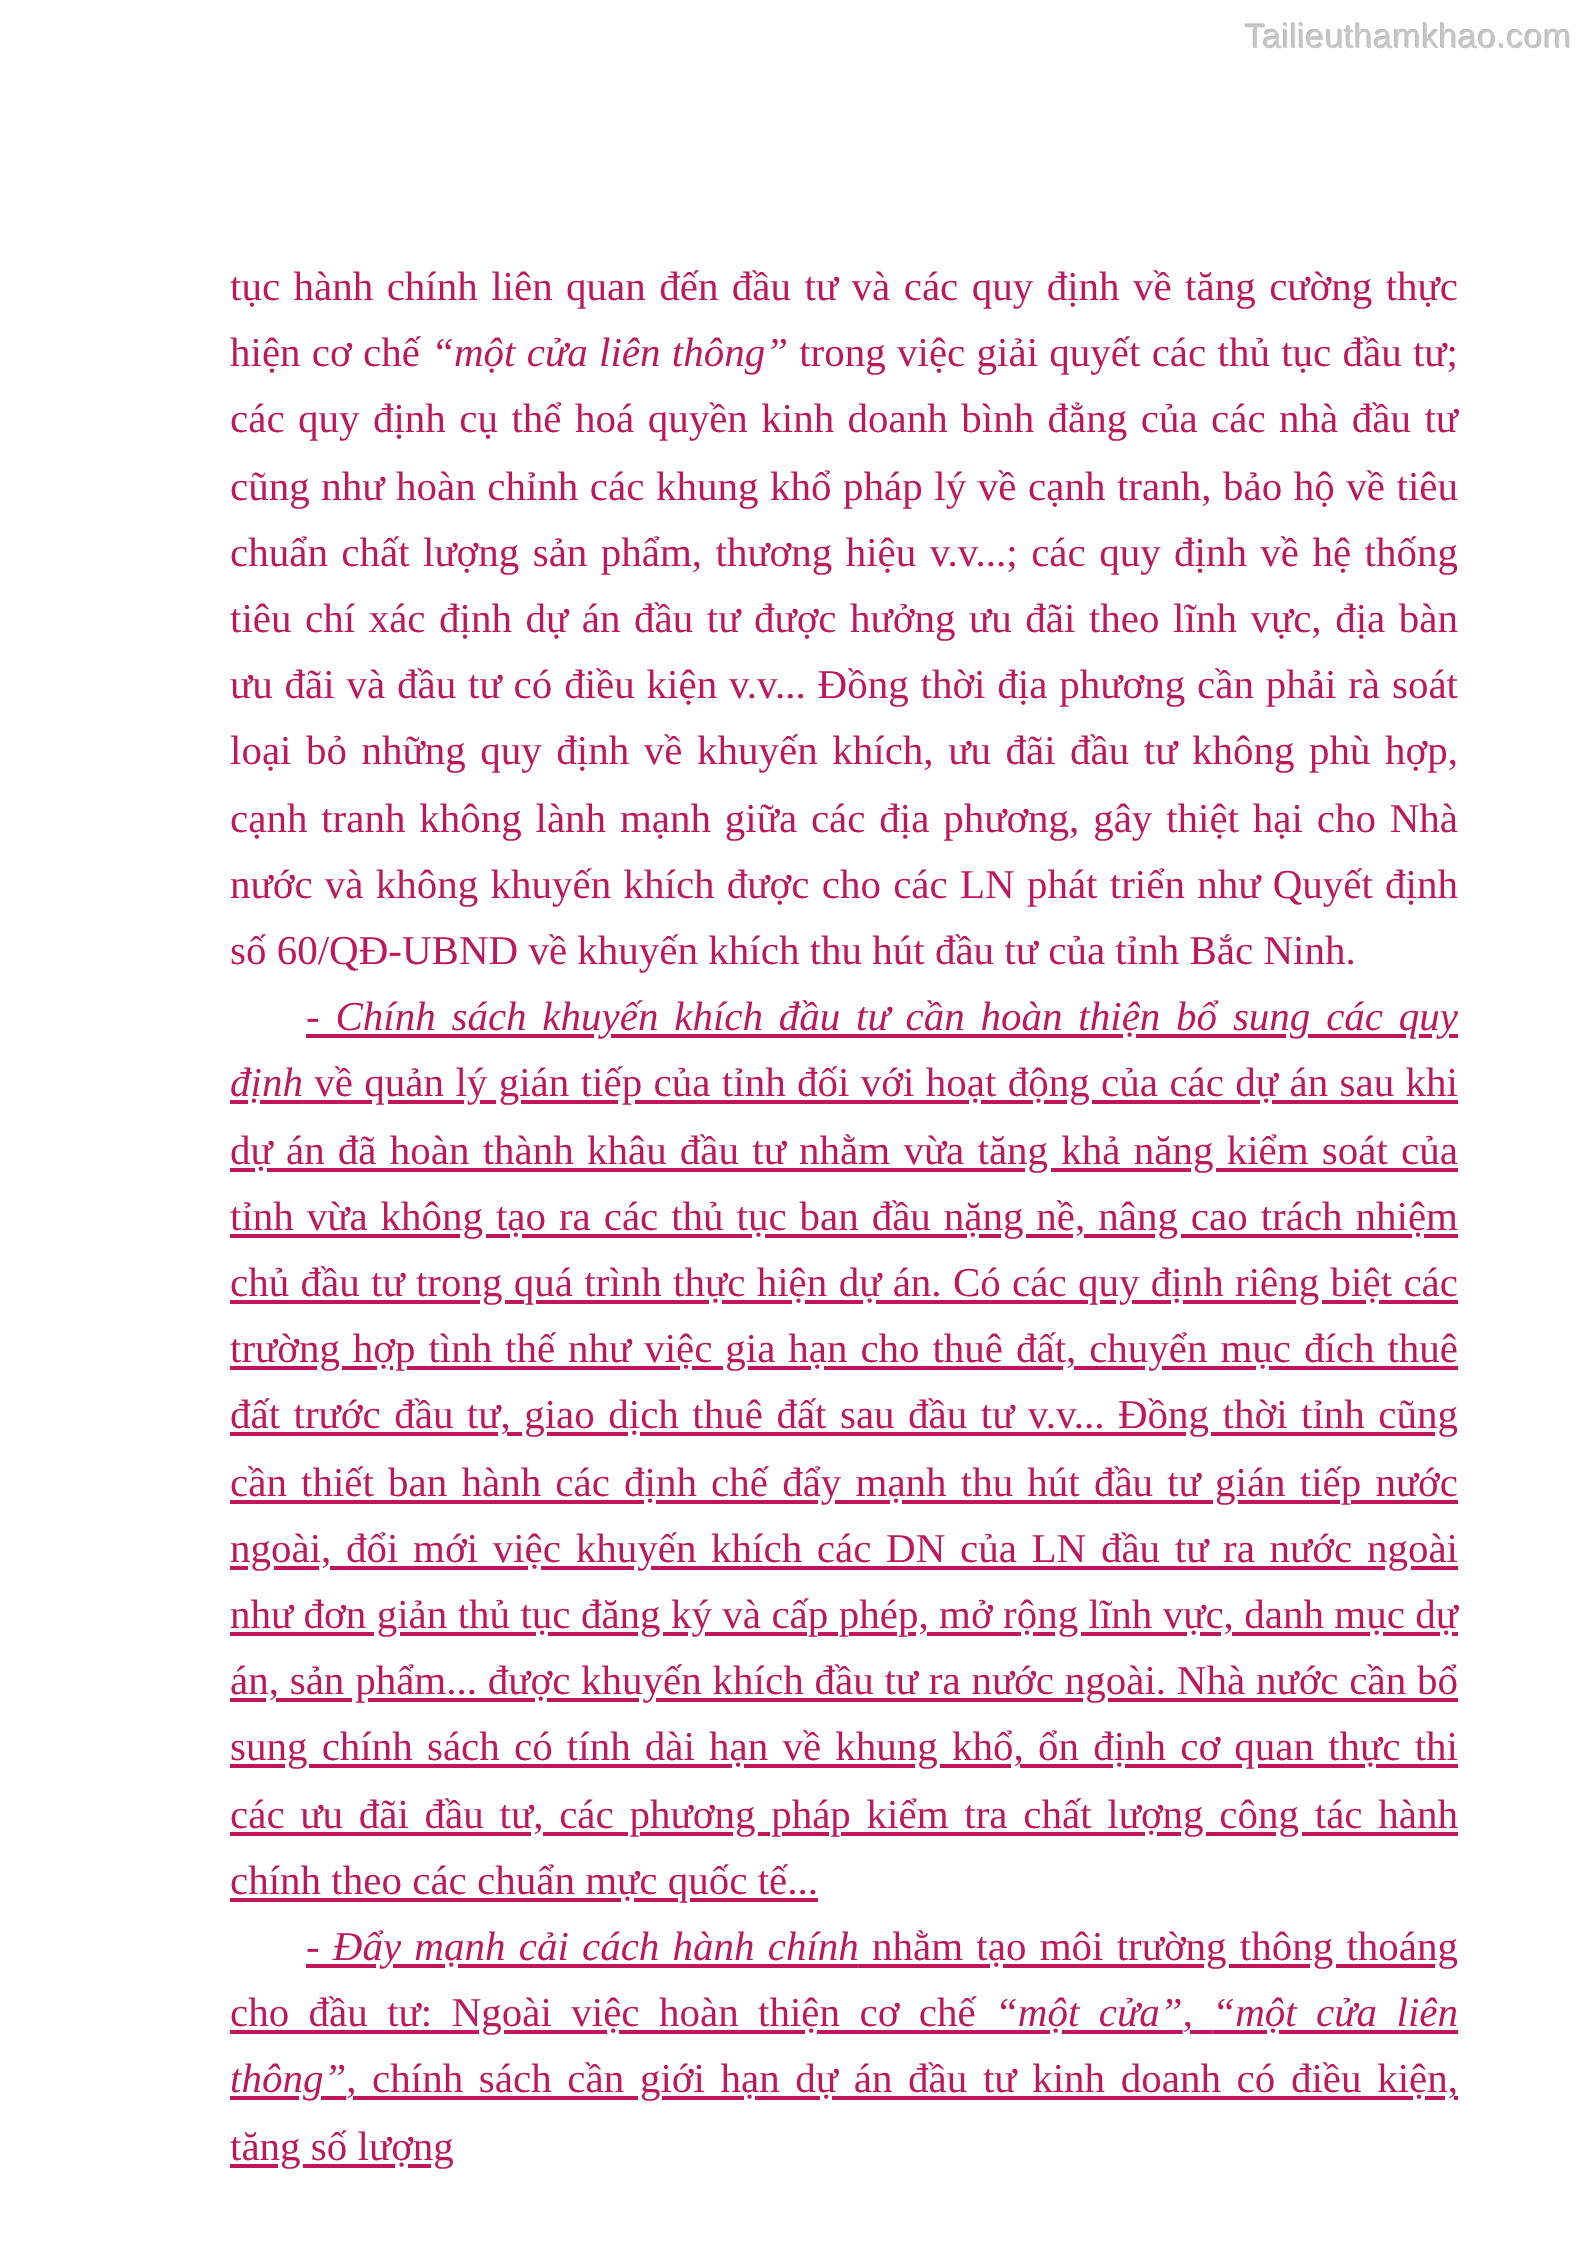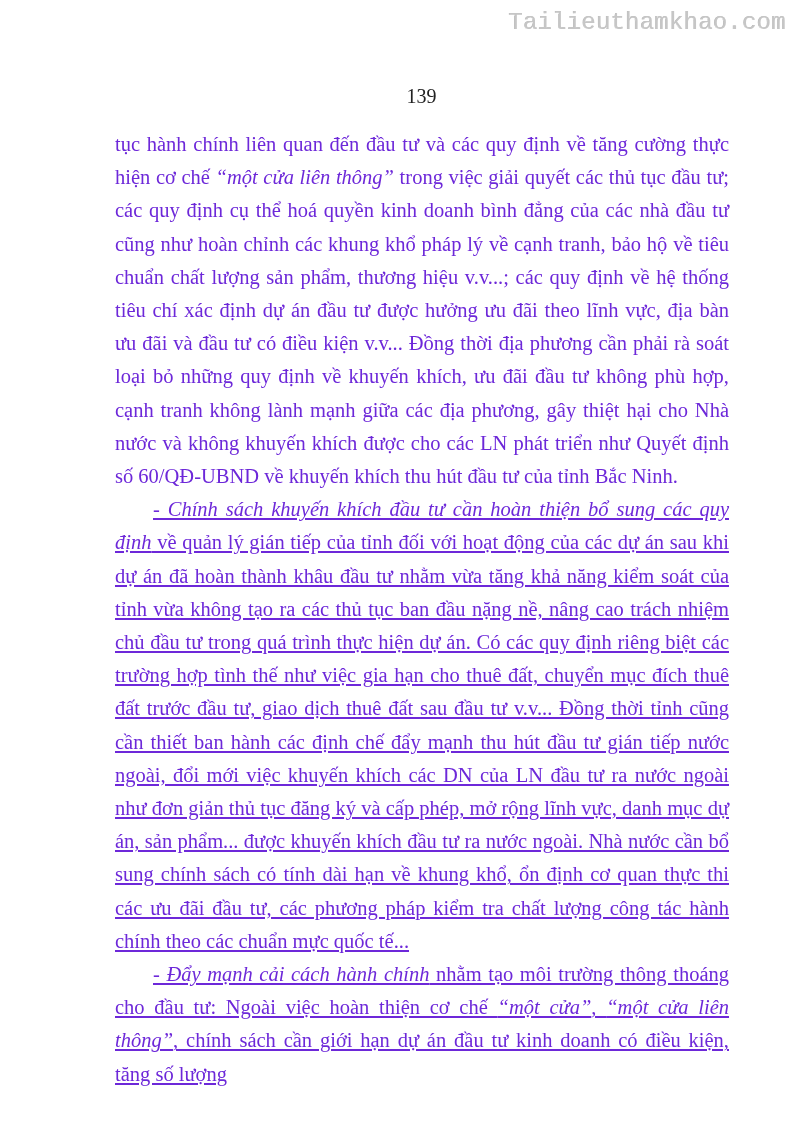--- a/index.html
+++ b/index.html
@@ -13,22 +13,22 @@
     height: 1123px;
     background: #ffffff;
     overflow: hidden;
     font-family: "Liberation Serif", "DejaVu Serif", serif;
     color: #141414;
   }
   .watermark {
     position: absolute;
     top: 9px;
     right: 8px;
-    font-family: Liberation Mono, monospace;
-    font-size: 24px;
+    font-family: Liberation Sans, sans-serif;
+    font-size: 17px;
     color: #c6c6c6;
     text-shadow: 0.5px 0.5px 0 #ffffff, -0.5px -0.5px 0 #b9b9b9;
     letter-spacing: 0.2px;
   }
   .page-number {
     position: absolute;
     top: 85px;
     left: 115px;
     width: 613px;
     text-align: center;
@@ -39,37 +39,36 @@
     position: absolute;
     top: 128px;
     left: 115px;
     width: 614px;
   }
   .para {
     margin: 0;
     font-size: 20.5px;
     line-height: 33.2px;
     text-align: justify;
-    color: #6d28d9;
+    color: #be185d;
   }
   .para.indent {
     text-indent: 38px;
     text-decoration: underline;
   }
   .run-italic {
     font-style: italic;
   }
   .run-normal {
     font-style: normal;
   }
 </style>
 </head>
 <body>
 
 <div class="page">
   <div class="watermark">Tailieuthamkhao.com</div>
-  <div class="page-number">139</div>
   <div class="body-text">
       <p class="para"><span class="run-normal">tục hành chính liên quan đến đầu tư và các quy định về tăng cường thực hiện cơ chế </span><span class="run-italic">“một cửa liên thông”</span><span class="run-normal"> trong việc giải quyết các thủ tục đầu tư; các quy định cụ thể hoá quyền kinh doanh bình đẳng của các nhà đầu tư cũng như hoàn chỉnh các khung khổ pháp lý về cạnh tranh, bảo hộ về tiêu chuẩn chất lượng sản phẩm, thương hiệu v.v...; các quy định về hệ thống tiêu chí xác định dự án đầu tư được hưởng ưu đãi theo lĩnh vực, địa bàn ưu đãi và đầu tư có điều kiện v.v... Đồng thời địa phương cần phải rà soát loại bỏ những quy định về khuyến khích, ưu đãi đầu tư không phù hợp, cạnh tranh không lành mạnh giữa các địa phương, gây thiệt hại cho Nhà nước và không khuyến khích được cho các LN phát triển như Quyết định số 60/QĐ-UBND về khuyến khích thu hút đầu tư của tỉnh Bắc Ninh.</span></p>
       <p class="para indent"><span class="run-italic">- Chính sách khuyến khích đầu tư cần hoàn thiện bổ sung các quy định</span><span class="run-normal"> về quản lý gián tiếp của tỉnh đối với hoạt động của các dự án sau khi dự án đã hoàn thành khâu đầu tư nhằm vừa tăng khả năng kiểm soát của tỉnh vừa không tạo ra các thủ tục ban đầu nặng nề, nâng cao trách nhiệm chủ đầu tư trong quá trình thực hiện dự án. Có các quy định riêng biệt các trường hợp tình thế như việc gia hạn cho thuê đất, chuyển mục đích thuê đất trước đầu tư, giao dịch thuê đất sau đầu tư v.v... Đồng thời tỉnh cũng cần thiết ban hành các định chế đẩy mạnh thu hút đầu tư gián tiếp nước ngoài, đổi mới việc khuyến khích các DN của LN đầu tư ra nước ngoài như đơn giản thủ tục đăng ký và cấp phép, mở rộng lĩnh vực, danh mục dự án, sản phẩm... được khuyến khích đầu tư ra nước ngoài. Nhà nước cần bổ sung chính sách có tính dài hạn về khung khổ, ổn định cơ quan thực thi các ưu đãi đầu tư, các phương pháp kiểm tra chất lượng công tác hành chính theo các chuẩn mực quốc tế...</span></p>
       <p class="para indent"><span class="run-italic">- Đẩy mạnh cải cách hành chính</span><span class="run-normal"> nhằm tạo môi trường thông thoáng cho đầu tư: Ngoài việc hoàn thiện cơ chế </span><span class="run-italic">“một cửa”</span><span class="run-normal">, </span><span class="run-italic">“một cửa liên thông”</span><span class="run-normal">, chính sách cần giới hạn dự án đầu tư kinh doanh có điều kiện, tăng số lượng</span></p>
     </div>
 </div>
 
 </body></html>

